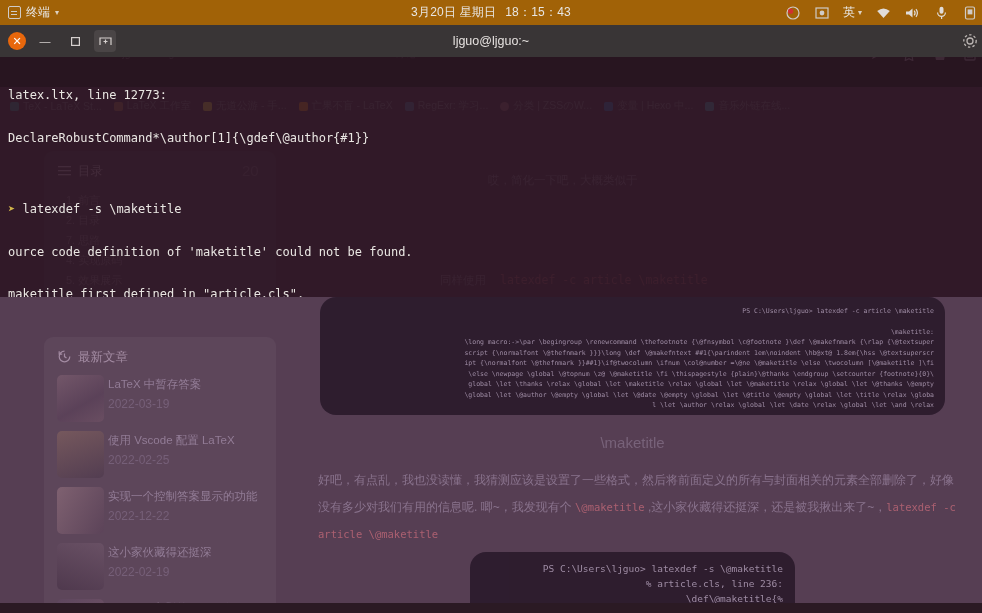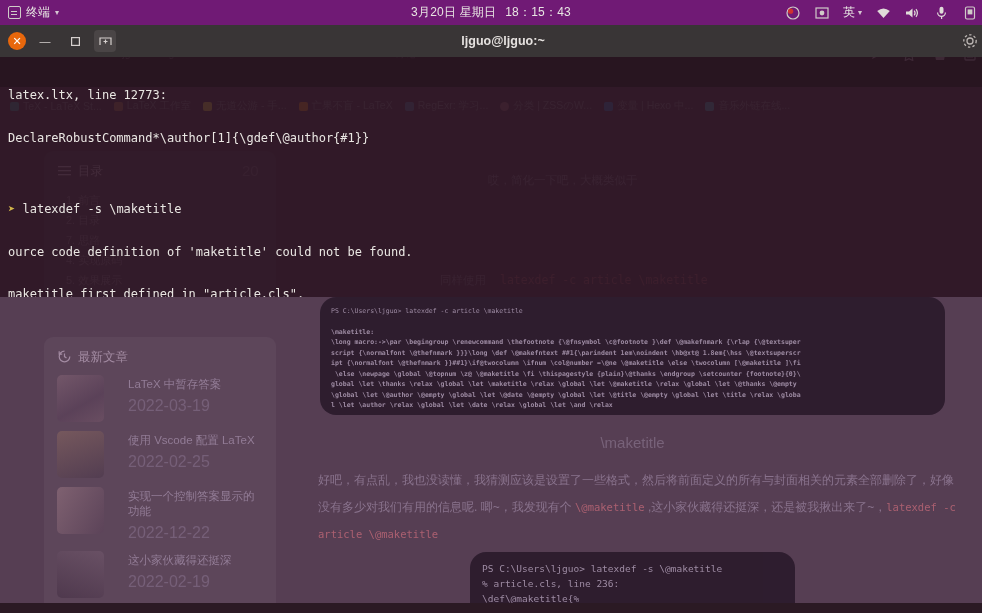--- a/index.html
+++ b/index.html
@@ -7,21 +7,21 @@
     width: 982px; height: 613px;
     overflow: hidden;
     background: #2b1a24;
     font-family: "Liberation Sans", sans-serif;
   }
   #screen { position: relative; width: 982px; height: 613px; overflow: hidden; }
 
   
   #topbar {
     position: absolute; left: 0; top: 0; width: 982px; height: 25px;
-    background: #701a75; color: #e8e6e3;
+    background: #a16207; color: #e8e6e3;
     display: flex; align-items: center;
     font-size: 12px; z-index: 90;
   }
   .tb-left { display: flex; align-items: center; gap: 5px; padding-left: 8px; }
   .tb-app-icon { width: 13px; height: 13px; border: 1.5px solid #cfcbc8; border-radius: 2px;
                  display:inline-block; position: relative; }
   .tb-app-icon:after { content:""; position:absolute; left:2px; top:3.5px; width:6px; height:1.4px;
                  background:#cfcbc8; box-shadow: 0 3px 0 #cfcbc8; }
   .tb-caret { font-size: 8px; opacity: .85; }
   .tb-center { position:absolute; left:50%; transform: translateX(-50%);
@@ -76,38 +76,39 @@
   #card-toc { top: 36px; height: 146px; }
   #card-recent { top: 222px; height: 300px; }
 
   .card-title {
     display:flex; align-items:center; gap:7px;
     font-size: 12.5px; color: #b49cb4; padding: 12px 0 0 14px; opacity:.8;
   }
   .toc-list { padding: 10px 0 0 22px; font-size: 11px; color: #9c85a0; line-height: 20px; opacity:.55; }
   .toc-list div { white-space: nowrap; }
 
-  .recent-item { display: flex; gap: 24px; padding: 9px 12px 0 13px; align-items: flex-start; }
+  .recent-item { display: flex; gap: 4px; padding: 9px 12px 0 13px; align-items: flex-start; }
   .thumb { width: 47px; height: 47px; border-radius: 5px; flex: none;
            background: linear-gradient(150deg,#7a5c6e,#5a4058 60%,#6e5164); opacity:.75;}
   .thumb.t2 { background: linear-gradient(160deg,#7e5e5e,#4f3a4e); }
   .thumb.t3 { background: linear-gradient(120deg,#8a6a78,#5b4258); }
   .thumb.t4 { background: linear-gradient(200deg,#6d5468,#4a3449); }
   .thumb.t5 { background: linear-gradient(140deg,#5f4760,#7a5a6c); }
   .r-txt { padding-top: 2px; min-width:0; }
   .r-title { font-size: 11.5px; color: #9b85a0; line-height: 15px; opacity:.85; }
-  .r-date  { font-size: 16px; color: #806a85; margin-top: 5px; opacity:.7; }
+  .r-date  { font-size: 12px; color: #806a85; margin-top: 5px; opacity:.7; }
 
   
   #article { position: absolute; left: 300px; top: 0; width: 670px; }
   .a-lead { font-size: 11.5px; color: #9c85a0; padding: 58px 0 0 188px; opacity:.55;}
   .codebox {
     background: #2a1a2b; border-radius: 16px;
     color: #a795ad; font-family: "DejaVu Sans Mono", monospace;
     opacity: .9;
+    text-align: right;
   }
   #code1 { position:absolute; left:20px; top:182px; width:625px; height:118px;
            padding: 9px 11px; font-size: 6.5px; line-height: 10.5px; }
   #code1 .c-prompt { margin-bottom: 10px; }
   #code2 { position:absolute; left:170px; top:437px; width:325px; height:90px;
            padding: 9px 12px; font-size: 9.5px; line-height: 15px; }
   .cap { text-align:center; font-size: 15px; color: #8e7a93; padding-top: 14px; opacity:.6;}
   #para {
     position:absolute; left:18px; top:352px; width: 640px;
     font-size: 12px; line-height: 27px; color: #9a84a0; opacity:.75;
@@ -121,21 +122,21 @@
   #terminal {
     position: absolute; left: 0; top: 25px; width: 982px; height: 272px;
     z-index: 60;
   }
   #term-title {
     height: 32px; background: #393536; position: relative;
     display: flex; align-items: center;
   }
   #term-title .title-text {
     position:absolute; left:50%; transform:translateX(-50%);
-    font-size: 12.5px; color:#e6e2e0; font-weight: bold; margin-left: 12px;
+    font-size: 12.5px; color:#e6e2e0; font-weight: normal;
   }
   .win-btns { display:flex; align-items:center; gap:8px; padding-left: 6px; }
   .wb { width: 22px; height: 22px; border-radius: 4px; display:inline-flex;
         align-items:center; justify-content:center; color:#d6d0ce; font-size: 11px; }
   .wb-close { width: 18px; height: 18px; border-radius: 50%; background: #e8670c;
               color:#fff; font-size: 11px; line-height: 1; margin-left: 2px;}
   .wb-active { background: #4a4546; }
   #term-right { position:absolute; right: 4px; display:flex; align-items:center; }
 
   #term-body {
@@ -347,21 +348,21 @@
           </span>
         </div>
       </div>
 
       <div id="article">
 
         <div class="a-lead">哎，简化一下吧，大概类似于</div>
 
         <div id="code1" class="codebox">
           <div class="c-prompt">PS C:\Users\ljguo&gt; latexdef -c article \maketitle</div>
-          <div style="white-space:pre-wrap; word-break:break-all;font-weight:bold;">\maketitle:
+          <div style="white-space:pre-wrap; word-break:break-all;">\maketitle:
 \long macro:-&gt;\par \begingroup \renewcommand \thefootnote {\@fnsymbol \c@footnote }\def \@makefnmark {\rlap {\@textsuper
 script {\normalfont \@thefnmark }}}\long \def \@makefntext ##1{\parindent 1em\noindent \hb@xt@ 1.8em{\hss \@textsuperscr
 ipt {\normalfont \@thefnmark }}##1}\if@twocolumn \ifnum \col@number =\@ne \@maketitle \else \twocolumn [\@maketitle ]\fi
  \else \newpage \global \@topnum \z@ \@maketitle \fi \thispagestyle {plain}\@thanks \endgroup \setcounter {footnote}{0}\
 global \let \thanks \relax \global \let \maketitle \relax \global \let \@maketitle \relax \global \let \@thanks \@empty
 \global \let \@author \@empty \global \let \@date \@empty \global \let \@title \@empty \global \let \title \relax \globa
 l \let \author \relax \global \let \date \relax \global \let \and \relax</div>
         </div>
 
         <div style="position:absolute; left:20px; top:305px; width:625px;">

